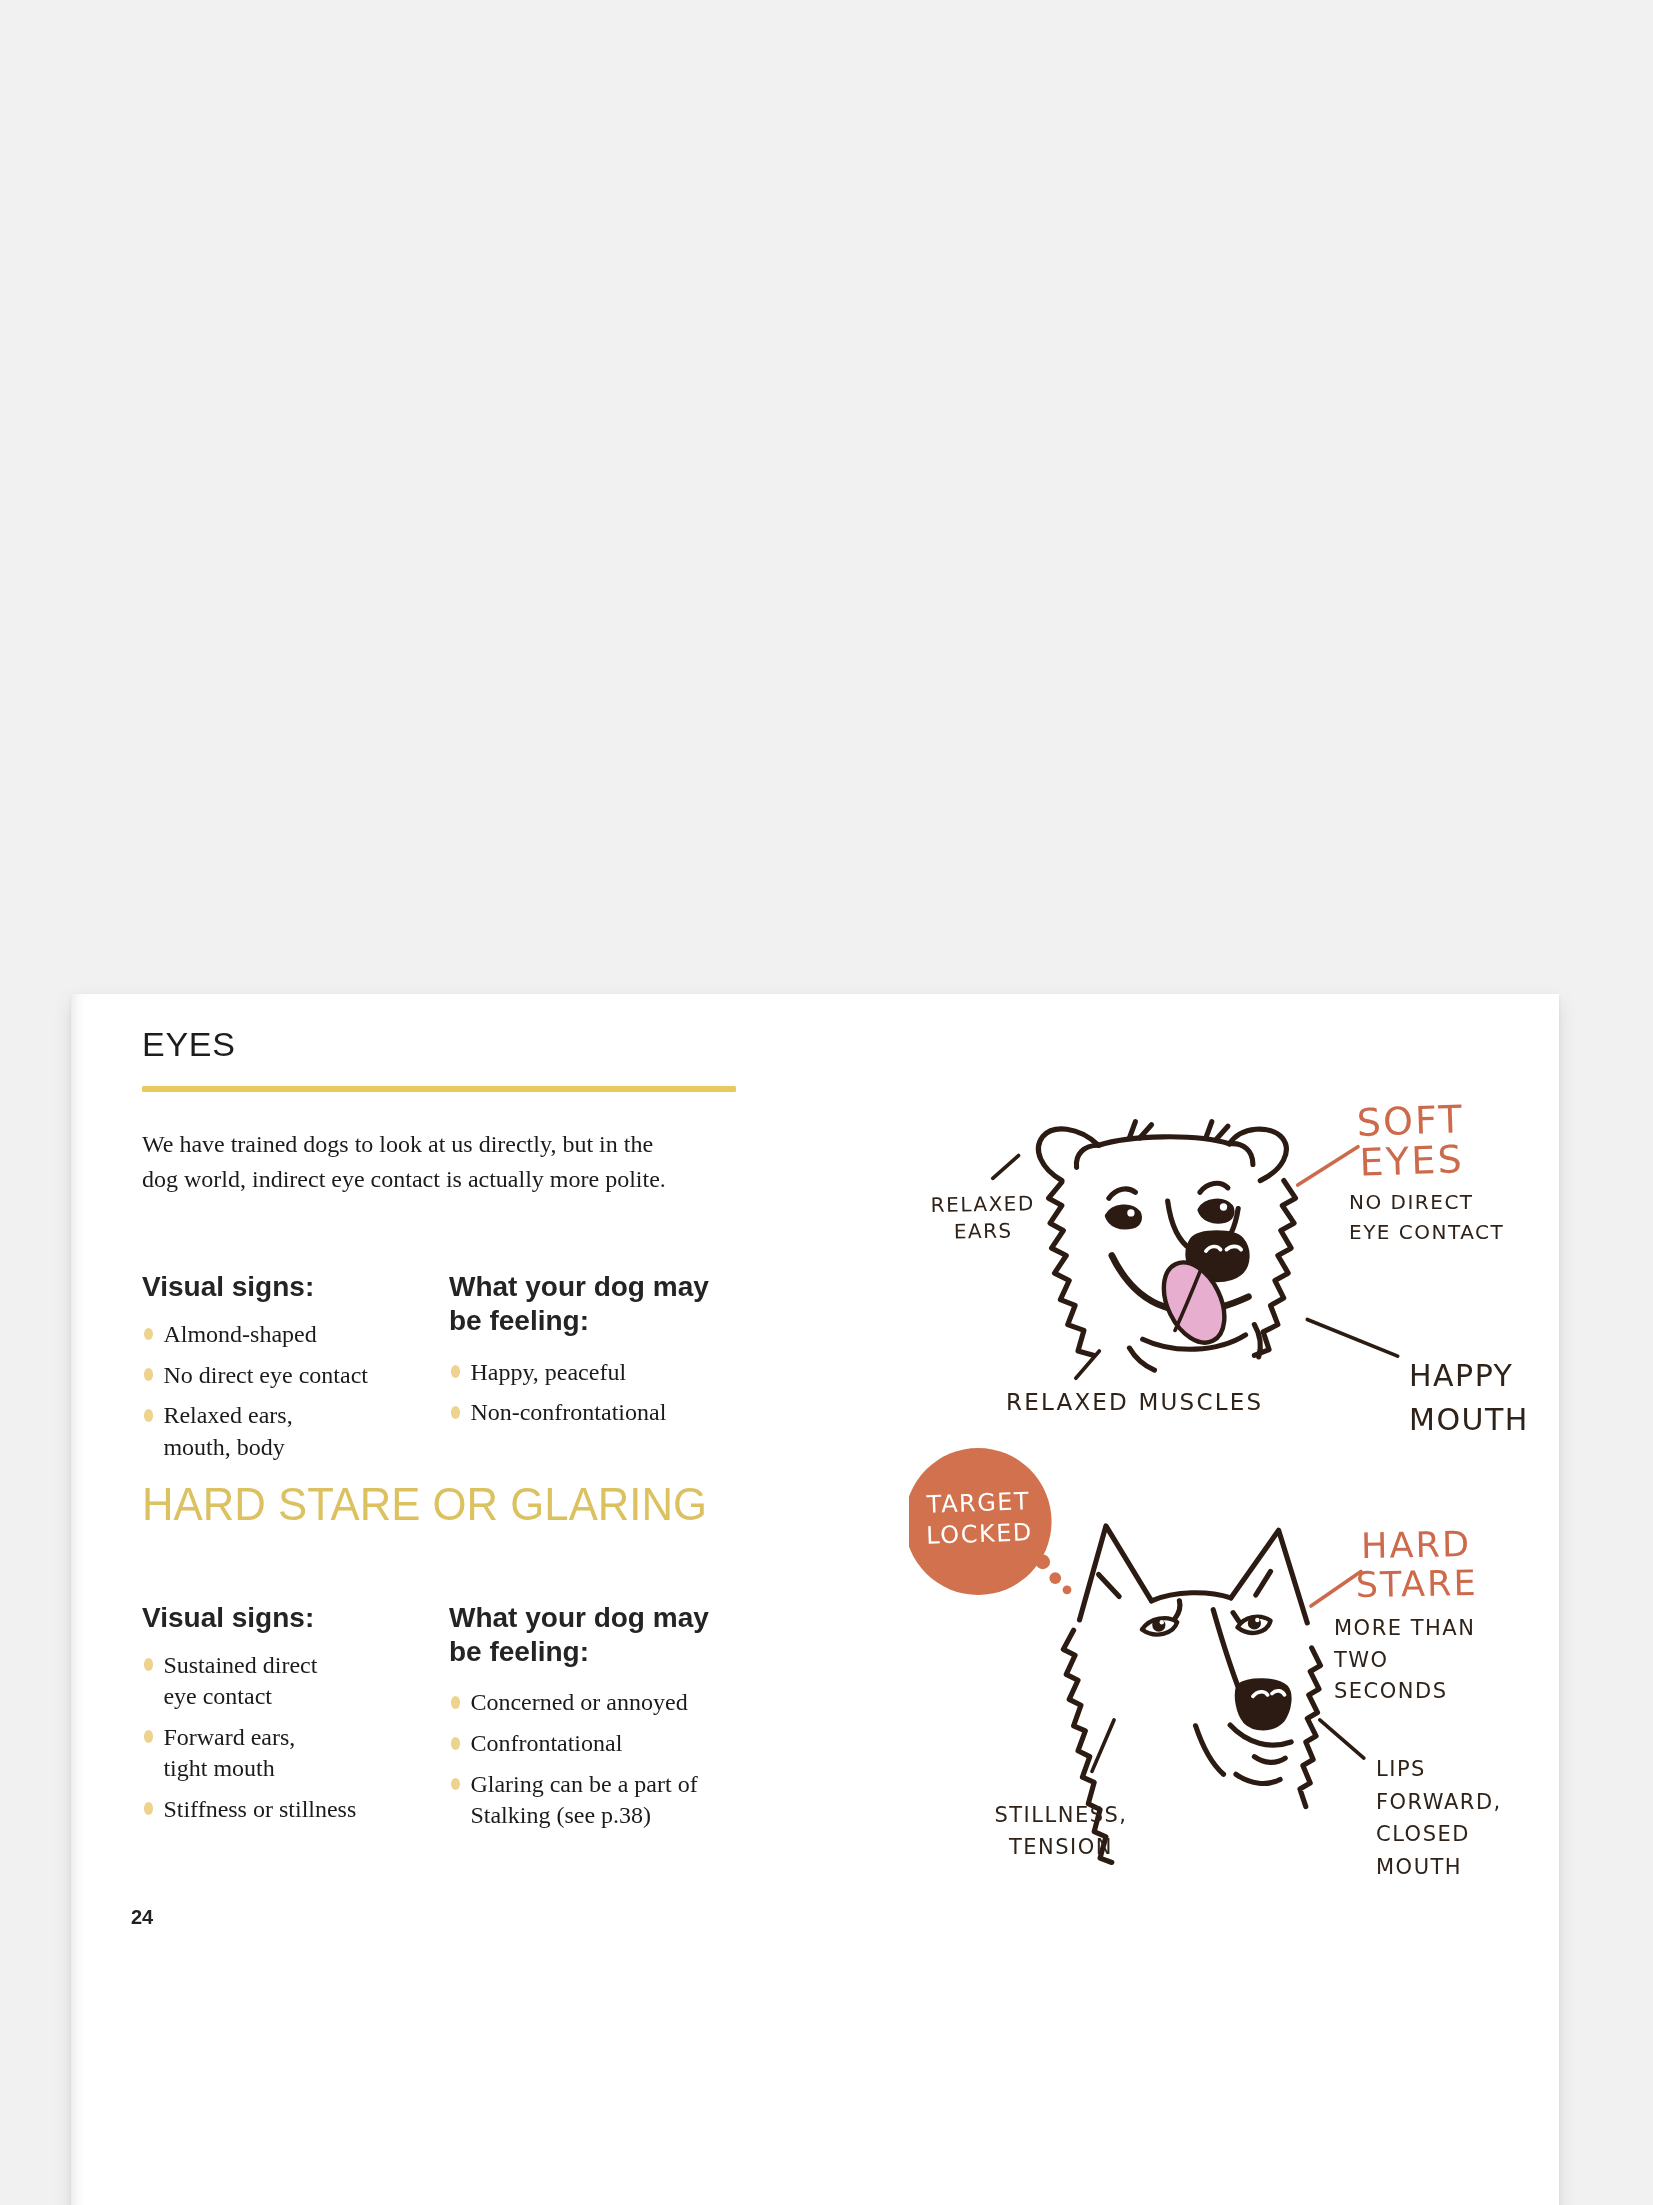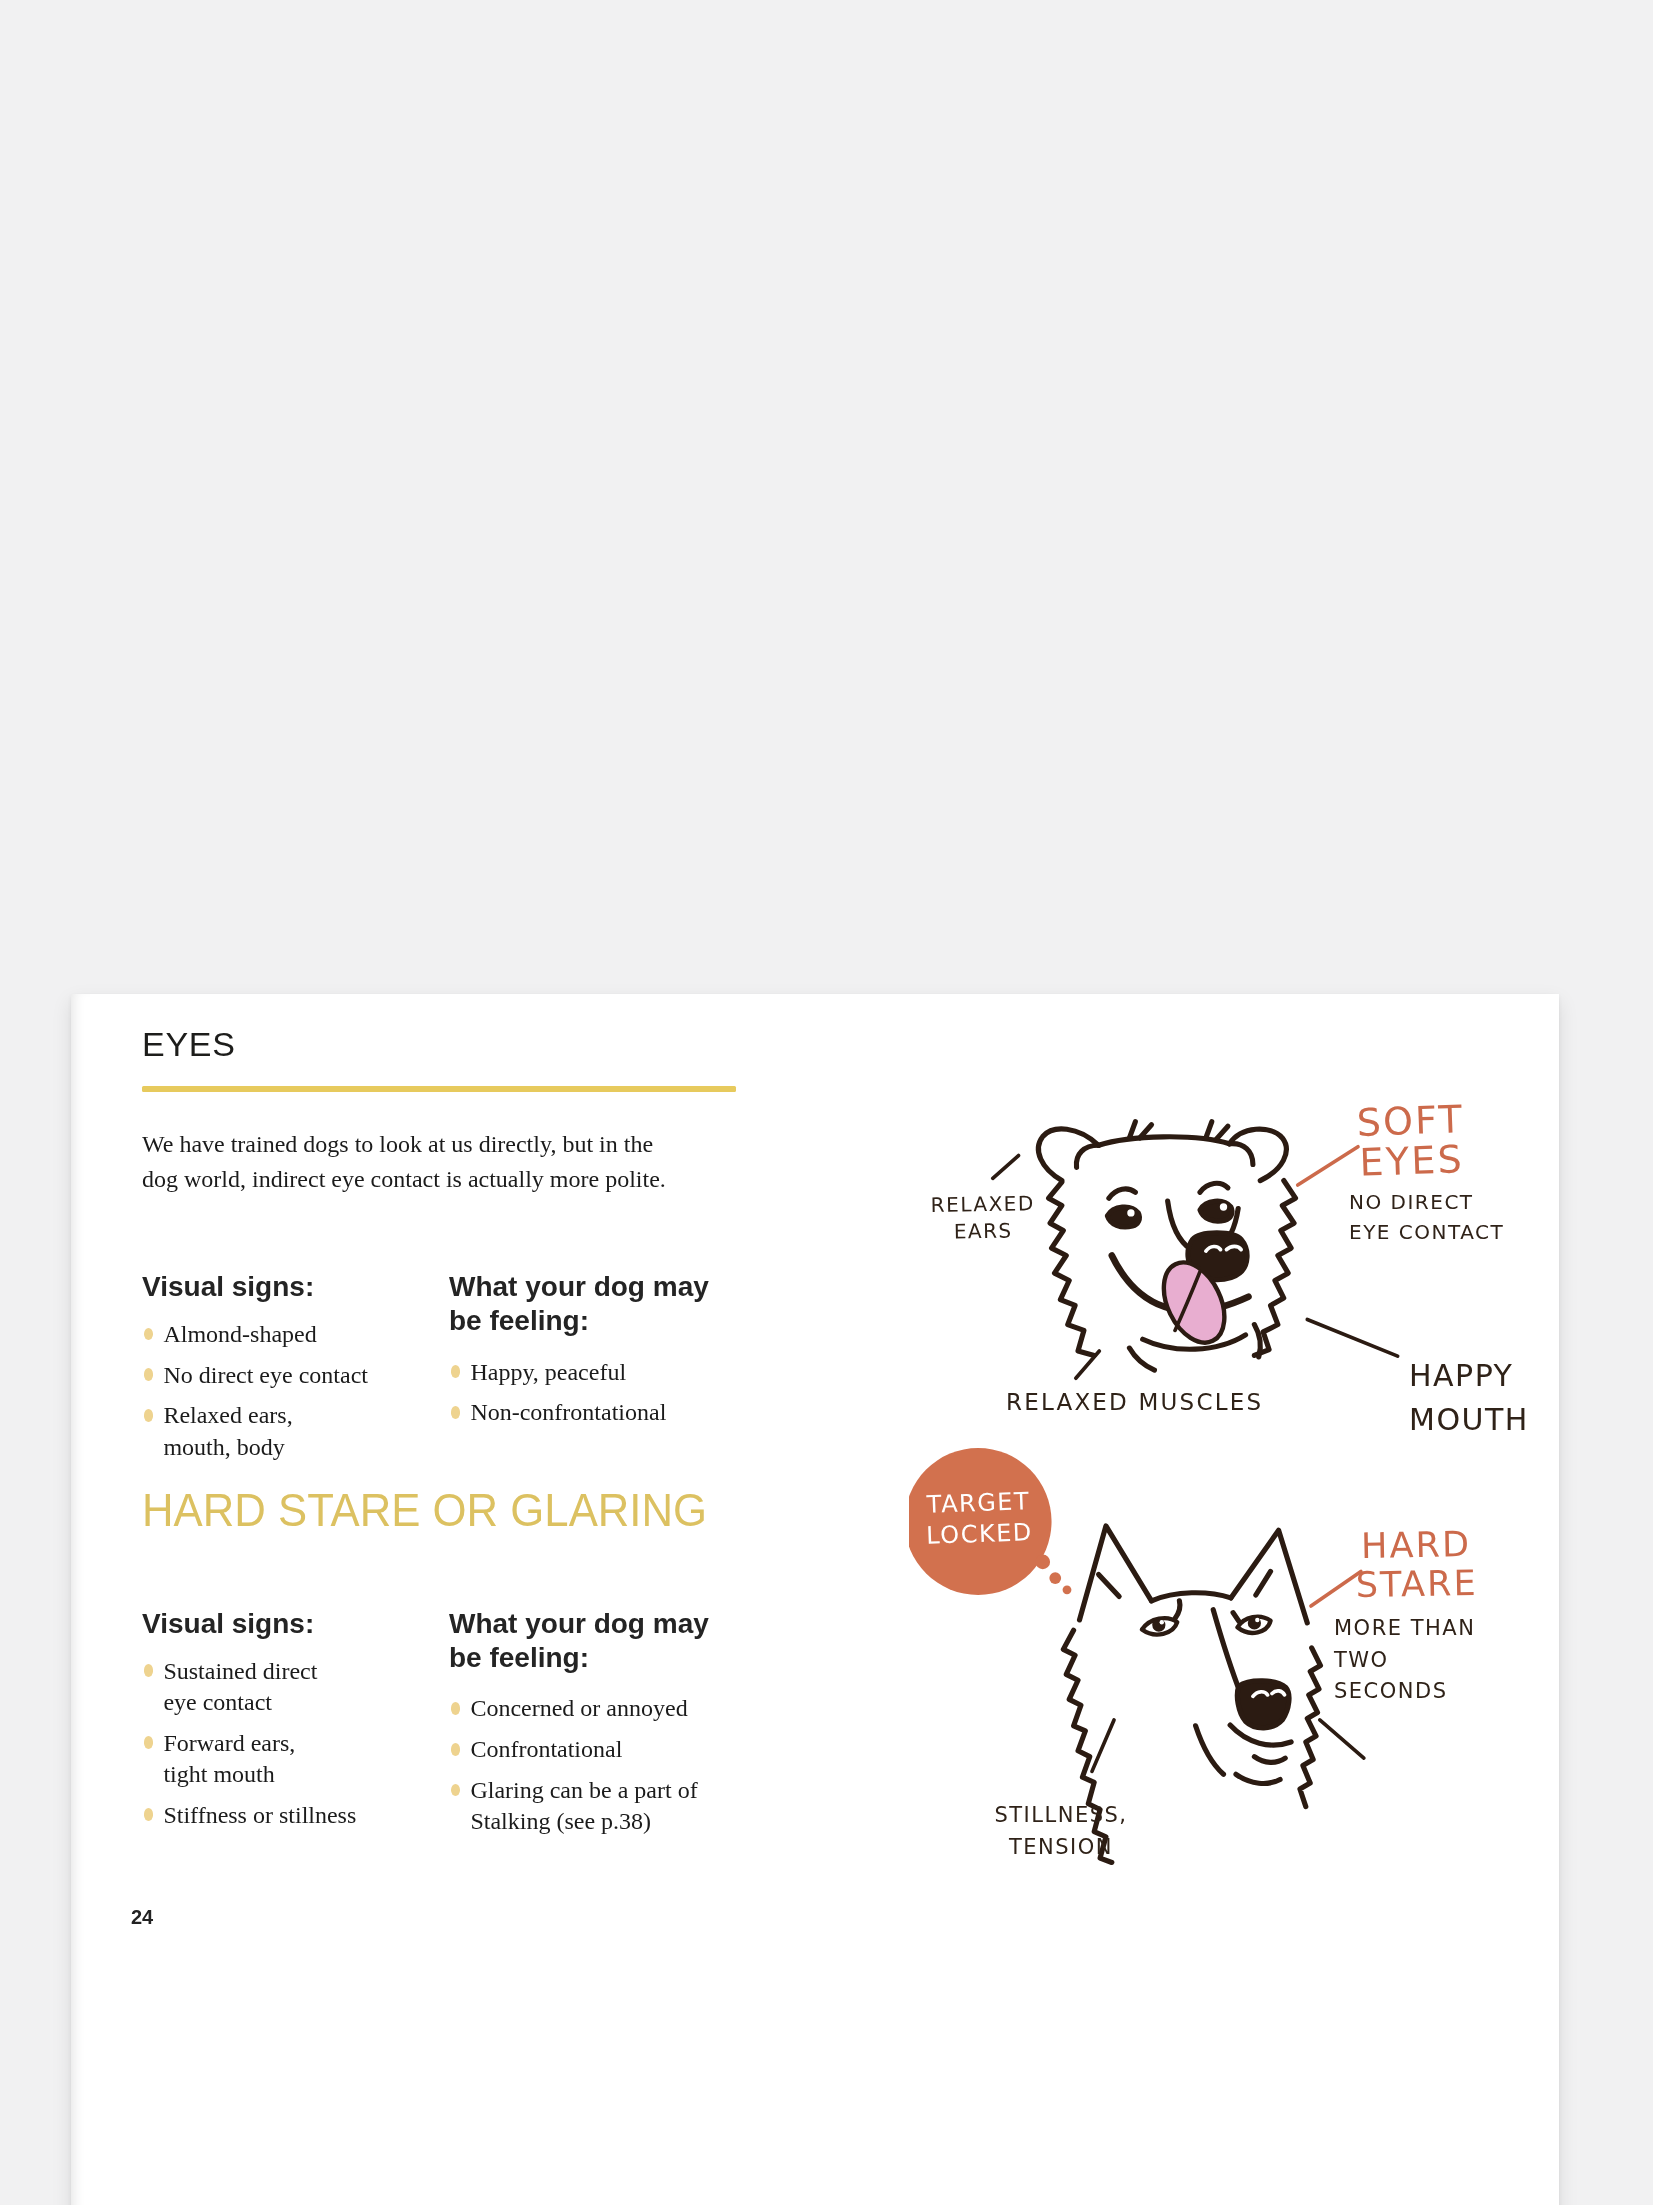--- a/index.html
+++ b/index.html
@@ -148,21 +148,21 @@
             <span class="dot" style="background:#eed38f"></span>
             <span class="bt">
                 <span class="bl">Non-confrontational</span>
                 <span class="bl"></span>
               </span>
           </li>
         </ul>
       </div>
     </div>
 
-    <h2 class="goldhead" style="margin-top:14px;color:#dcc161">
+    <h2 class="goldhead" style="margin-top:8px;color:#dcc161">
       <span>HARD STARE OR GLARING</span>
     </h2>
 
     <div class="cols second">
       <div class="col1">
         <h3 class="colhead">
           <span>Visual signs:</span>
         </h3>
         <ul class="blist">
           <li>
@@ -344,19 +344,23 @@
     <span>LOCKED</span>
   </div>
   <div class="hand lbl-hard-stare" style="color:#cc6a4b">
     <span>HARD</span>
     <span>STARE</span>
   </div>
   <div class="hand lbl-duration">
     <span>MORE THAN</span>
     <span>TWO SECONDS</span>
   </div>
+  <div class="hand lbl-lips">
+    <span>LIPS FORWARD,</span>
+    <span>CLOSED MOUTH</span>
+  </div>
   <div class="hand lbl-stillness">
     <span>STILLNESS,</span>
     <span>TENSION</span>
   </div>
 
 </div>
 
 
 </body></html>

